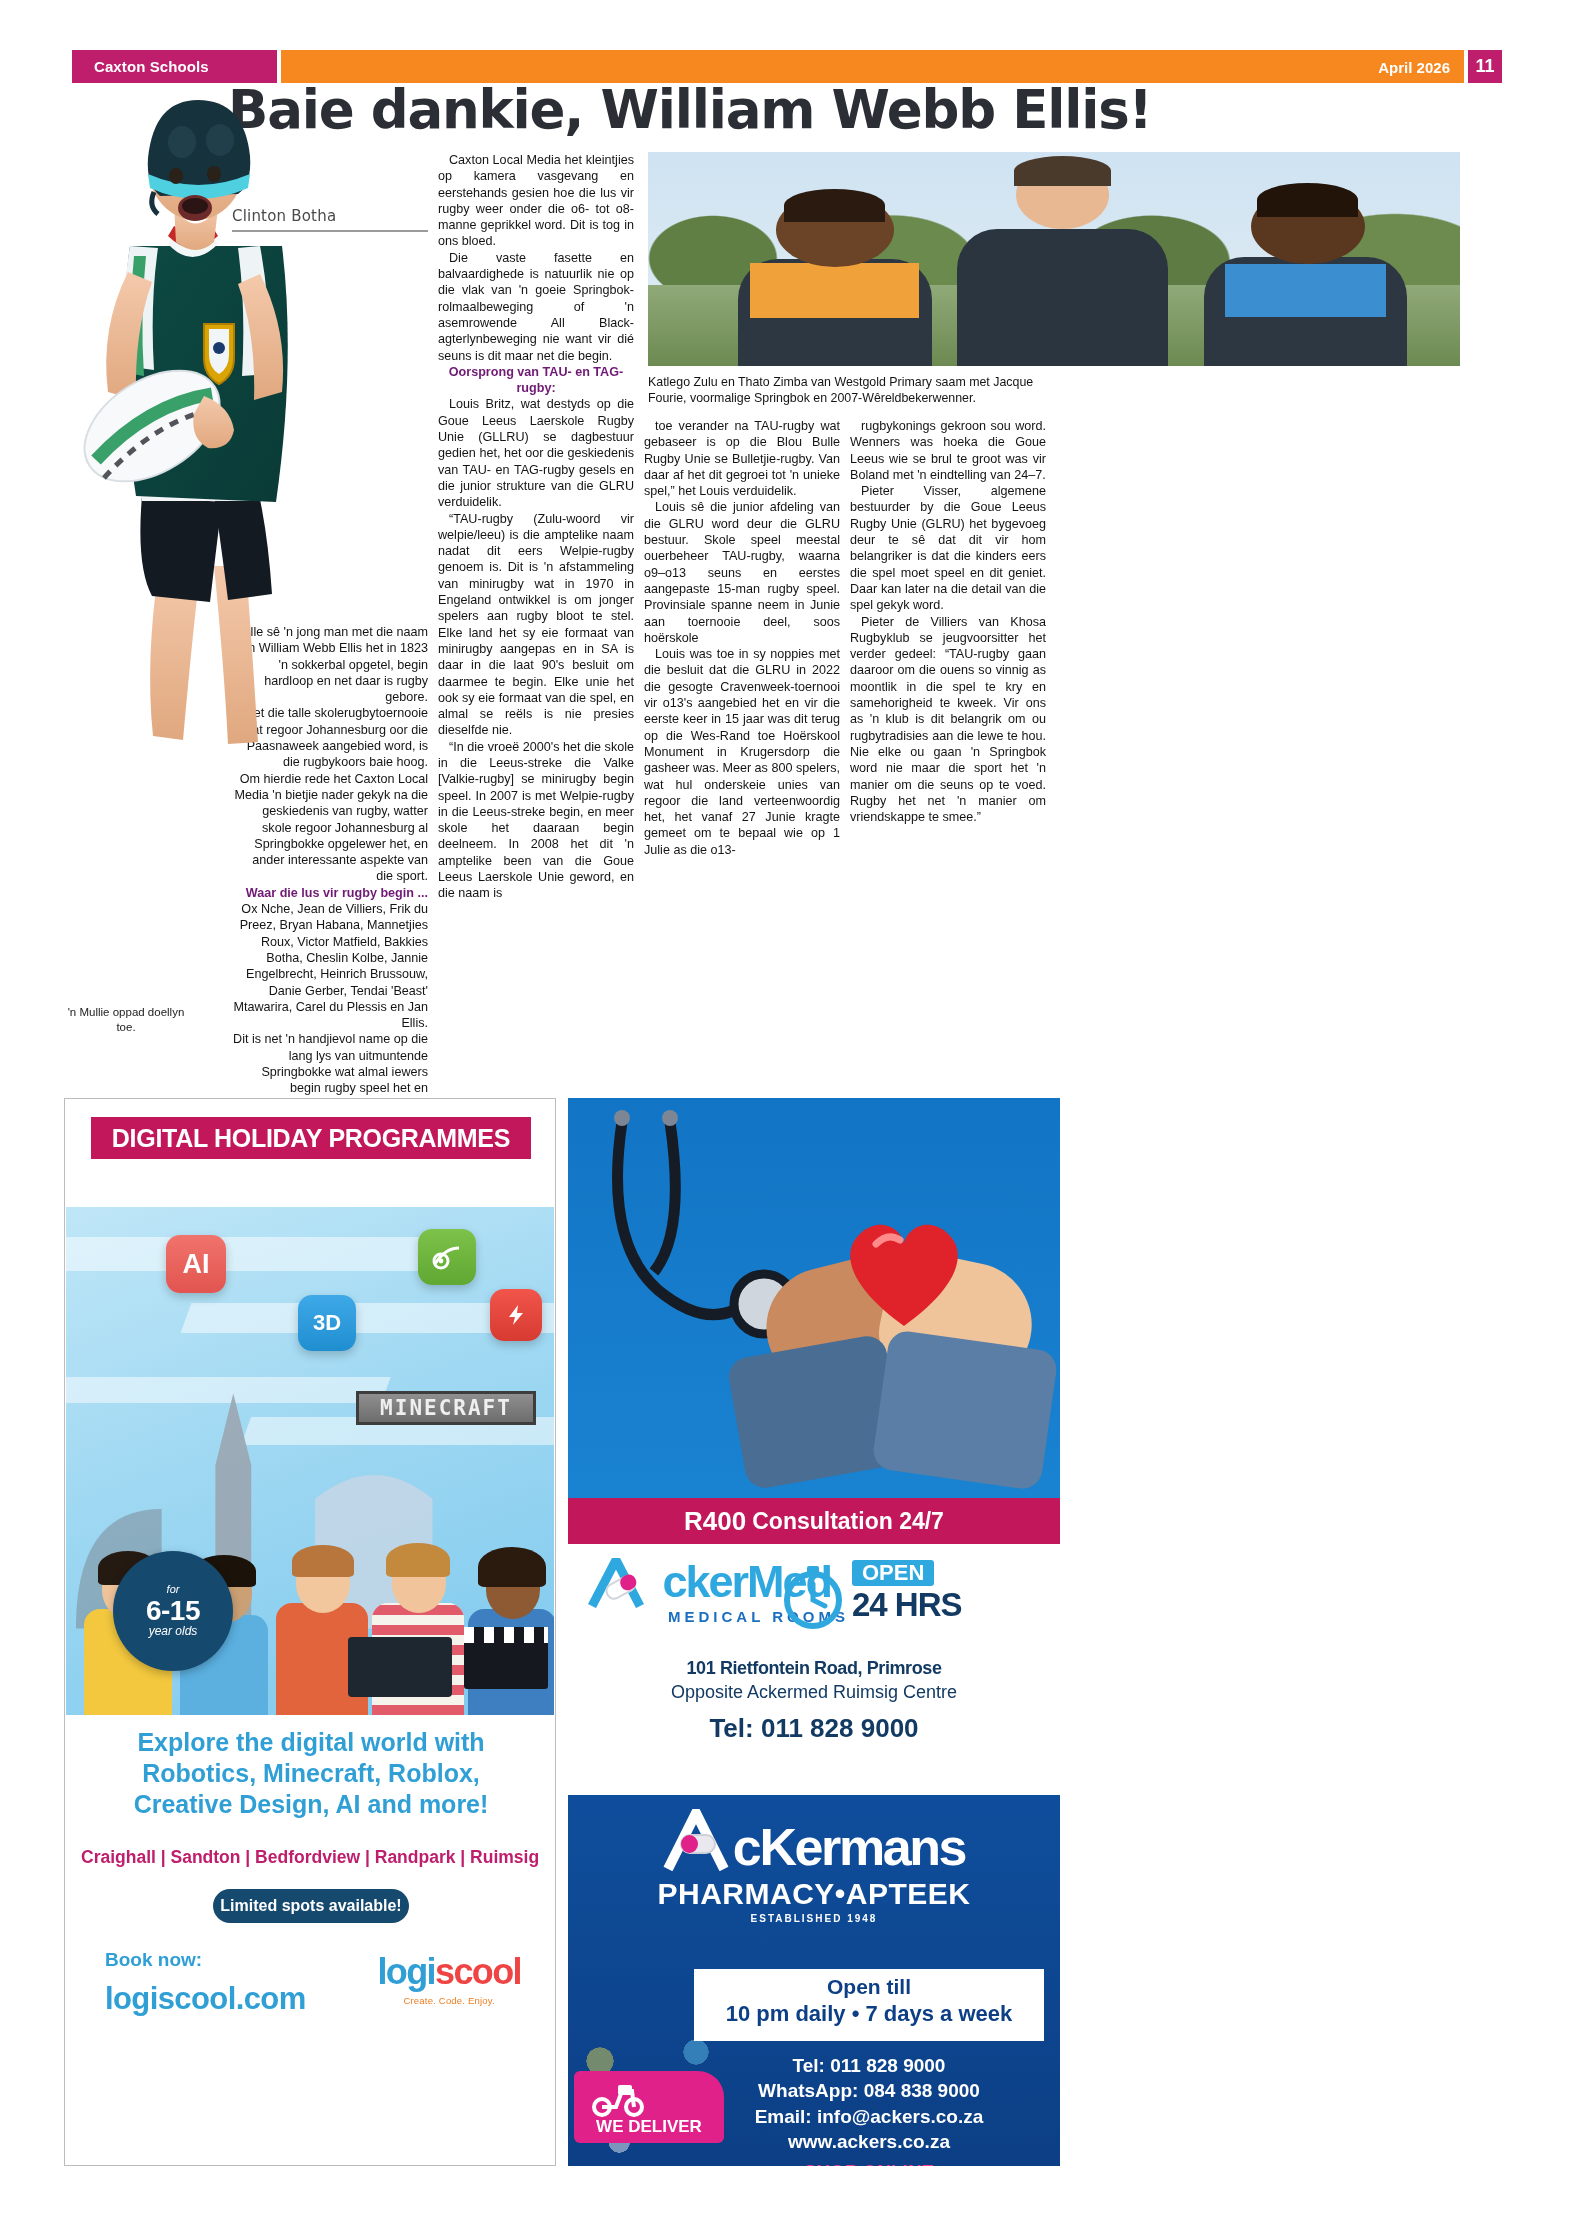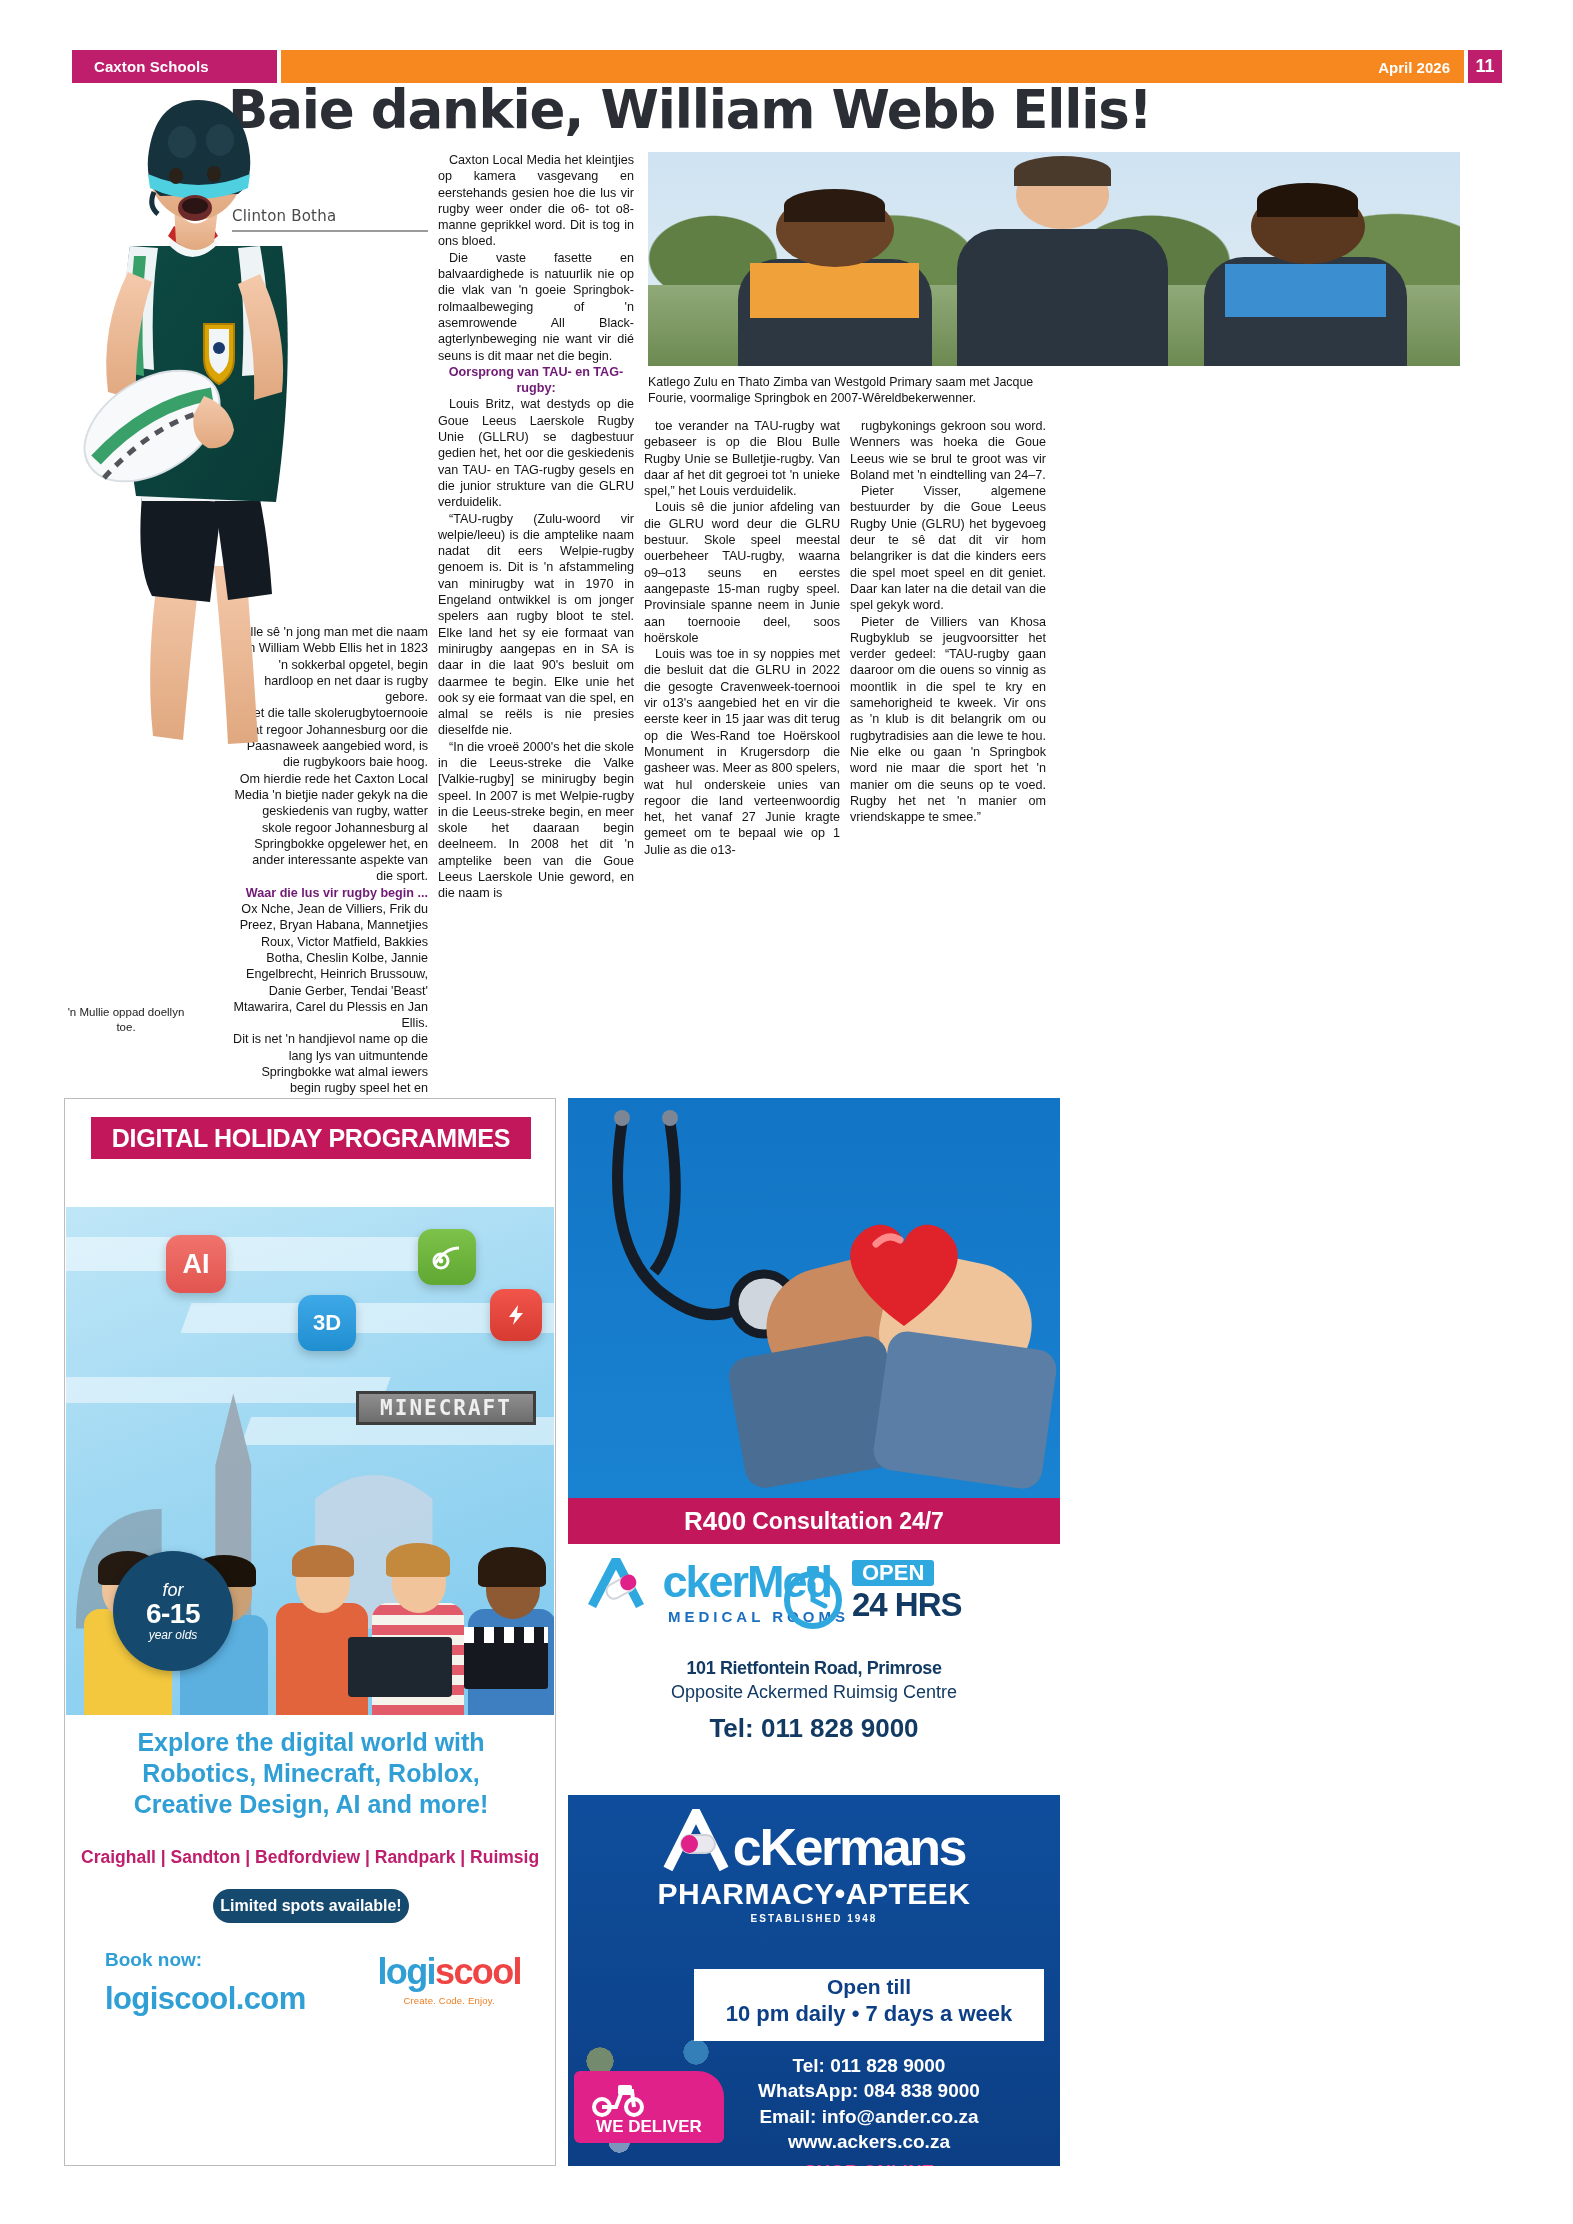--- a/index.html
+++ b/index.html
@@ -138,21 +138,21 @@
   .kid .face { position:absolute; border-radius:46% 46% 50% 50%; }
   .kid .hair { position:absolute; border-radius:50% 50% 10% 10%; }
   .kid .torso { position:absolute; border-radius:16px 16px 0 0; }
 
   .lc-badge {
     position:absolute; left:48px; top:452px; width:120px; height:120px; border-radius:50%;
     background:#15496e; color:#fff; display:flex; flex-direction:column;
     align-items:center; justify-content:center; line-height:1.05; z-index:9;
     box-shadow:0 3px 8px rgba(0,0,0,.25);
   }
-  .lc-badge .b1 { font-size:18px; font-style:italic; }
+  .lc-badge .b1 { font-size:11px; font-style:italic; }
   .lc-badge .b2 { font-size:28px; font-weight:bold; letter-spacing:-.5px; }
   .lc-badge .b3 { font-size:12px; font-style:italic; }
 
   .lc-explore {
     position:absolute; left:26px; top:628px; width:440px;
     text-align:center; color:#2f9fd6; font-size:25px; font-weight:bold; line-height:1.24;
   }
   .lc-branches {
     position:absolute; left:16px; top:748px; width:460px;
     color:#bf1e6d; font-size:17.5px; font-weight:bold;
@@ -538,21 +538,21 @@
       </div>
 
       <div class="ak-open">
         <div class="l1">Open till</div>
         <div class="l2">10 pm daily • 7 days a week</div>
       </div>
 
       <div class="ak-contact">
         <div>Tel: 011 828 9000</div>
         <div>WhatsApp: 084 838 9000</div>
-        <div>Email: info@ander.co.za</div>
+        <div>Email: info@ackers.co.za</div>
         <div>www.ackers.co.za</div>
         <div class="shop">SHOP ONLINE</div>
       </div>
 
       <div class="ak-deliver">
         <svg style="position:absolute;left:16px;top:6px;width:56px;height:40px;" viewBox="0 0 56 40" xmlns="http://www.w3.org/2000/svg">
           <circle cx="12" cy="30" r="8" fill="none" stroke="#fff" stroke-width="4"></circle>
           <circle cx="44" cy="30" r="8" fill="none" stroke="#fff" stroke-width="4"></circle>
           <path d="M12 30 L26 30 L32 14 L42 14 L44 30" stroke="#fff" stroke-width="4" fill="none"></path>
           <rect x="28" y="8" width="14" height="10" rx="2" fill="#fff"></rect>

